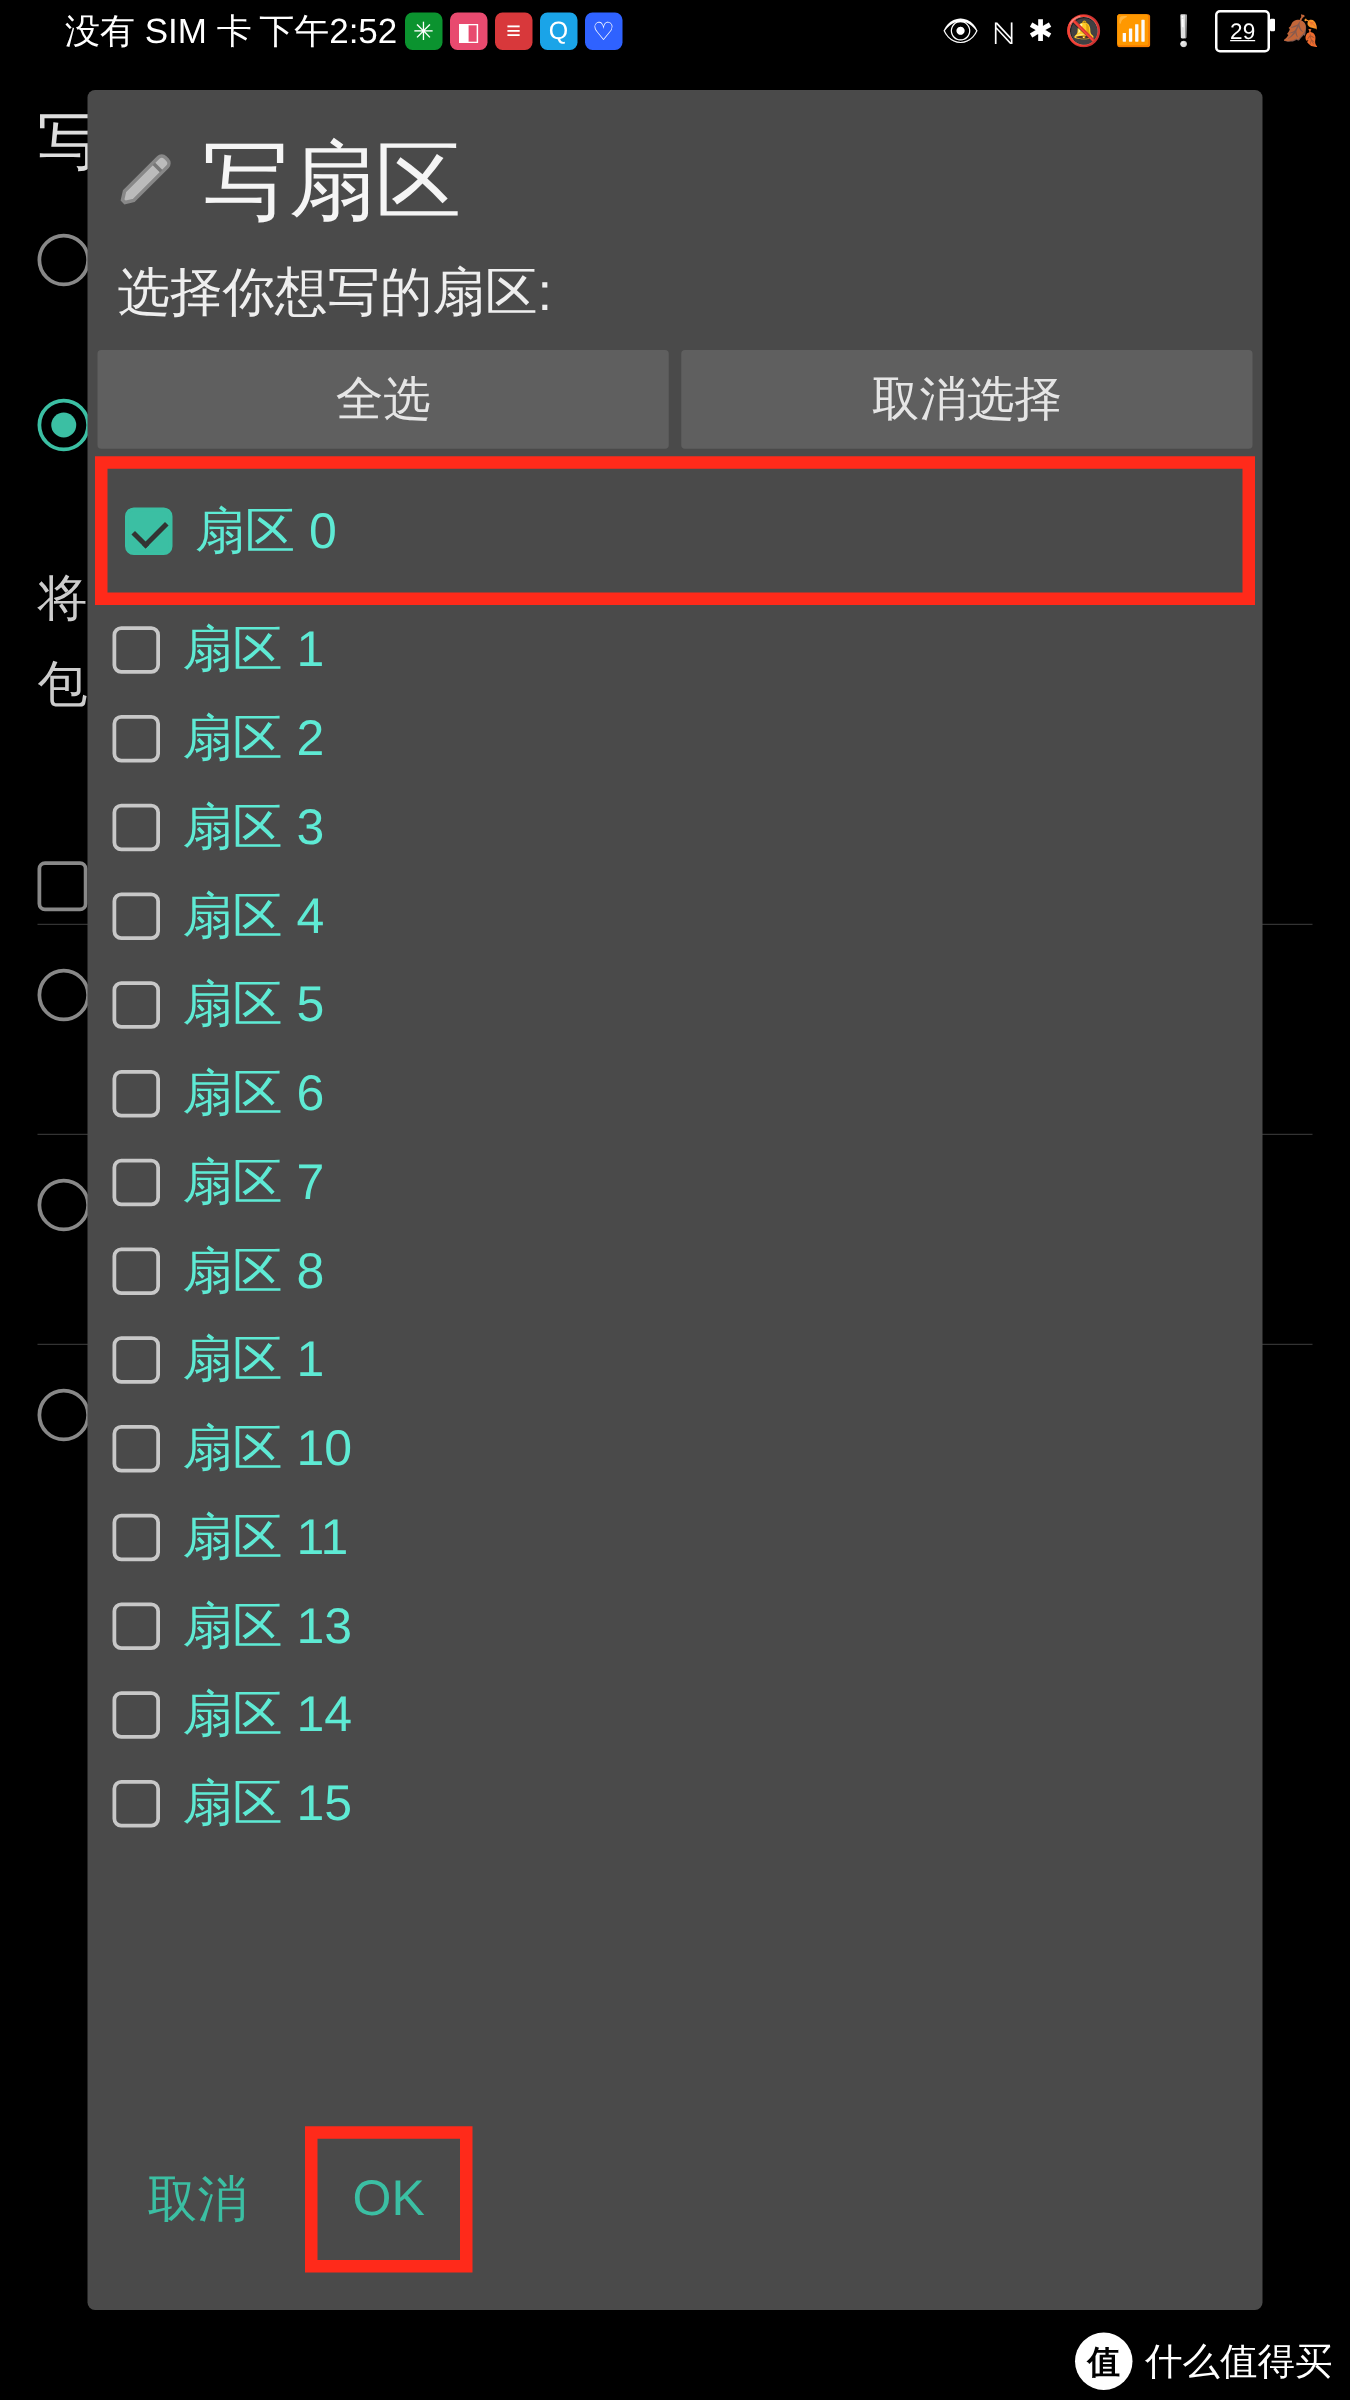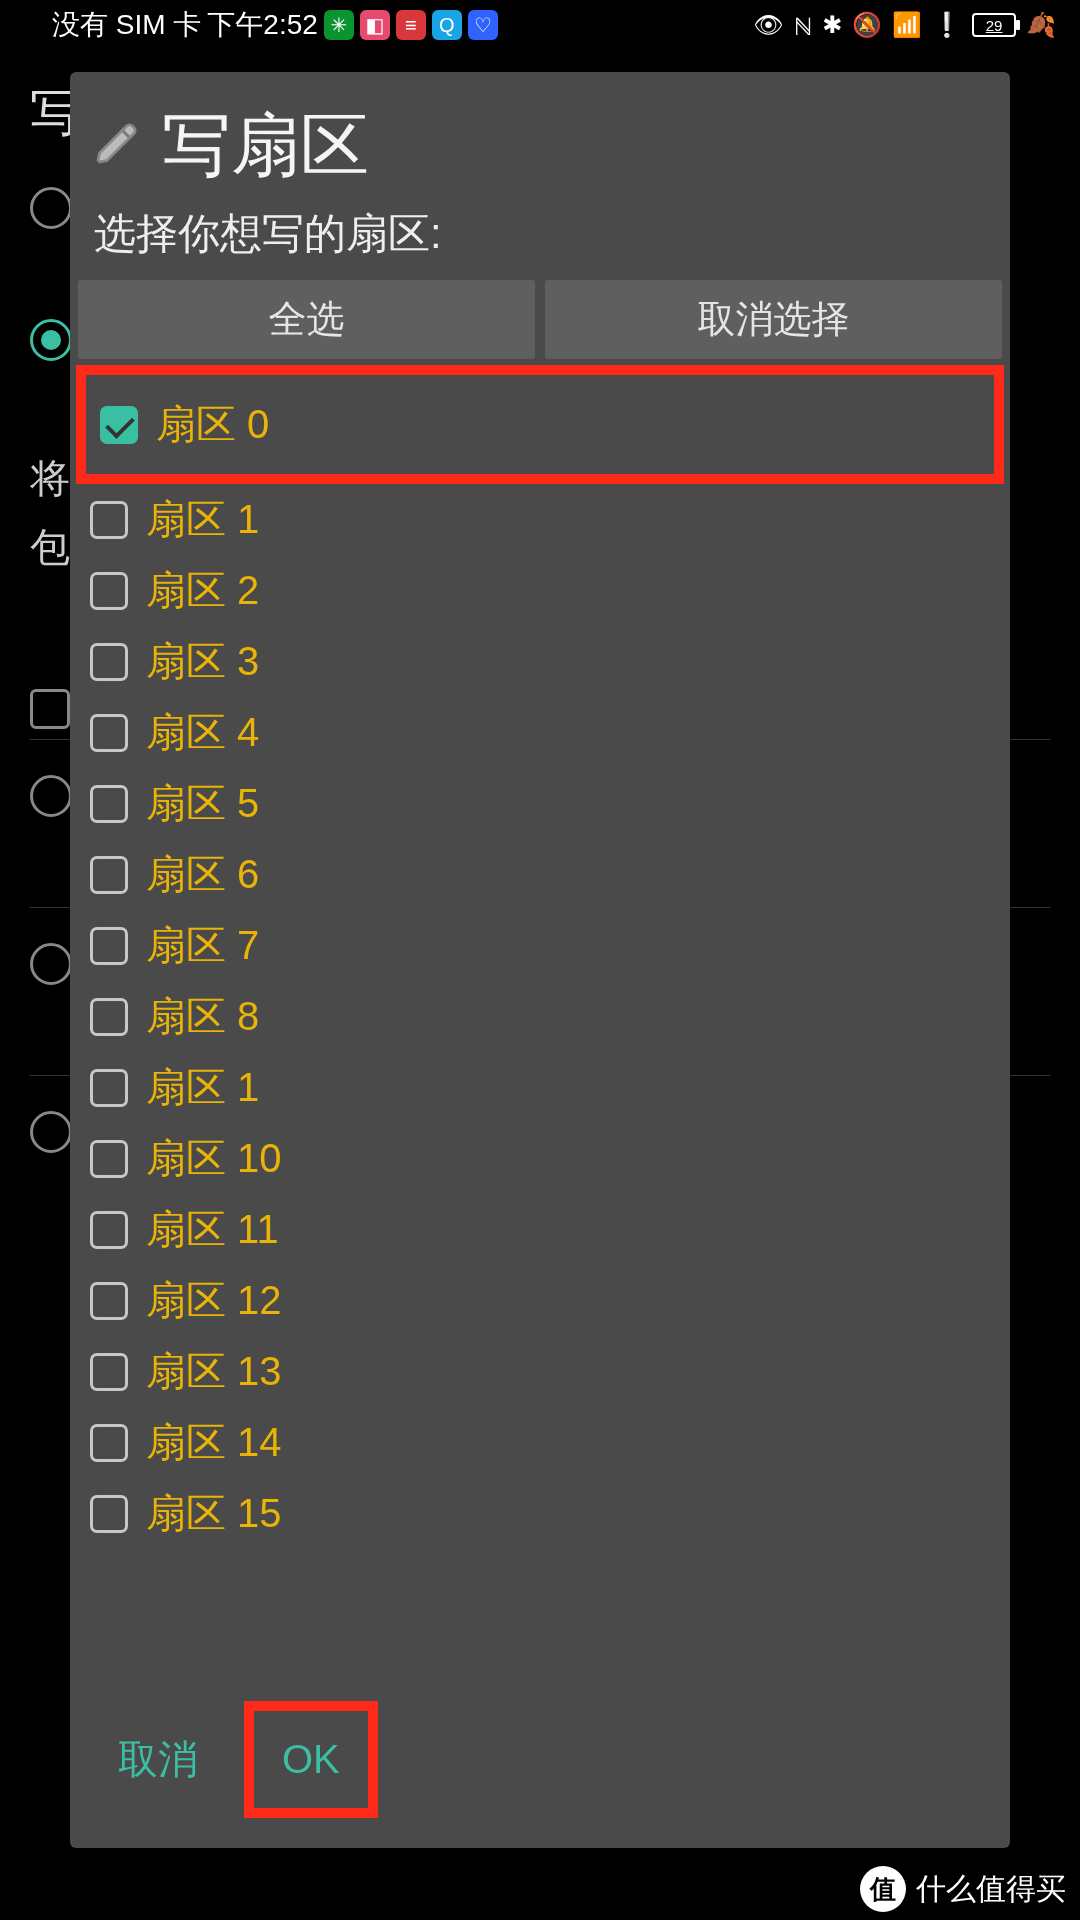--- a/index.html
+++ b/index.html
@@ -9,21 +9,21 @@
   .status-bar { height: 50px; display: flex; align-items: center; justify-content: space-between; padding: 0 24px; font-size: 28px; font-weight: 500; margin-left: 28px; }
   .status-left { display: flex; align-items: center; gap: 6px; }
   .status-right { display: flex; align-items: center; gap: 10px; }
   .status-chip { width: 30px; height: 30px; border-radius: 6px; display: flex; align-items: center; justify-content: center; font-size: 20px; }
   .chip-green { background: #0b932f; }
   .chip-pink  { background: #e84a6f; }
   .chip-red   { background: #d8383b; }
   .chip-blue1 { background: #1aa4e8; }
   .chip-blue2 { background: #2f62ff; }
   .battery-box { display: inline-flex; align-items: center; gap: 3px; }
-  .battery-outline { width: 44px; height: 24px; border: 2px solid #fff; border-radius: 4px; display: flex; align-items: center; justify-content: center; position: relative; font-size: 15px; text-decoration: underline; }
+  .battery-outline { width: 44px; height: 34px; border: 2px solid #fff; border-radius: 4px; display: flex; align-items: center; justify-content: center; position: relative; font-size: 18px; text-decoration: underline; }
   .battery-outline::after { content: ""; position: absolute; right: -6px; top: 5px; width: 4px; height: 10px; background: #fff; border-radius: 1px; }
   .ico { font-size: 24px; }
 
   
   .bg-page { position: absolute; top: 50px; left: 0; right: 0; bottom: 0; padding: 30px 30px; color: #ccc; }
   .bg-title { font-size: 50px; color: #ddd; margin-bottom: 40px; }
   .bg-radio { width: 42px; height: 42px; border: 3px solid #888; border-radius: 50%; margin-bottom: 90px; }
   .bg-radio.sel { border-color: #3bbfa3; position: relative; }
   .bg-radio.sel::after { content: ""; position: absolute; inset: 8px; background: #3bbfa3; border-radius: 50%; }
   .bg-text { font-size: 40px; color: #ccc; margin-bottom: 14px; }
@@ -38,21 +38,21 @@
 
   .btn-row { display: flex; gap: 10px; padding: 0 8px 4px; }
   .top-btn { flex: 1; background: #5f5f5f; color: #e5e5e5; font-size: 38px; text-align: center; padding: 14px 0; border-radius: 3px; }
 
   .highlight-box { margin: 2px 6px 0; border: 10px solid #ff2a1a; padding: 0; }
   .sector-list { padding: 0 12px 6px; }
   .sector-item { display: flex; align-items: center; gap: 18px; padding: 8px 8px; }
   .cb { width: 38px; height: 38px; border: 3px solid #c8c8c8; border-radius: 7px; flex-shrink: 0; position: relative; }
   .cb.checked { background: #3bbfa3; border-color: #3bbfa3; }
   .cb.checked::after { content: ""; position: absolute; left: 9px; top: 2px; width: 12px; height: 22px; border-right: 4px solid #333; border-bottom: 4px solid #333; transform: rotate(45deg); }
-  .sector-label { font-size: 40px; color: #eab308; }
+  .sector-label { font-size: 40px; color: #5eead4; }
 
   .dialog-footer { margin-top: auto; display: flex; justify-content: flex-start; align-items: center; gap: 18px; padding: 10px 6px 20px 20px; }
   .footer-btn { font-size: 40px; font-weight: 500; padding: 26px 28px; color: #3bbfa3; }
   .ok-highlight { border: 10px solid #ff2a1a; }
 
   
   .watermark { position: absolute; right: 14px; bottom: 8px; display: flex; align-items: center; gap: 10px; color: #fff; font-size: 30px; }
   .wm-circle { width: 46px; height: 46px; border-radius: 50%; background: #fff; color: #000; display: flex; align-items: center; justify-content: center; font-size: 26px; font-weight: 700; }
 
   .pencil-icon svg { width: 48px; height: 48px; }
@@ -166,24 +166,20 @@
       <div class="sector-item">
         <span class="cb"></span>
         <span class="sector-label">扇区 10</span>
       </div>
       <div class="sector-item">
         <span class="cb"></span>
         <span class="sector-label">扇区 11</span>
       </div>
       <div class="sector-item">
         <span class="cb"></span>
-        <span class="sector-label">扇区 12</span>
-      </div>
-      <div class="sector-item">
-        <span class="cb"></span>
         <span class="sector-label">扇区 13</span>
       </div>
       <div class="sector-item">
         <span class="cb"></span>
         <span class="sector-label">扇区 14</span>
       </div>
       <div class="sector-item">
         <span class="cb"></span>
         <span class="sector-label">扇区 15</span>
       </div>

